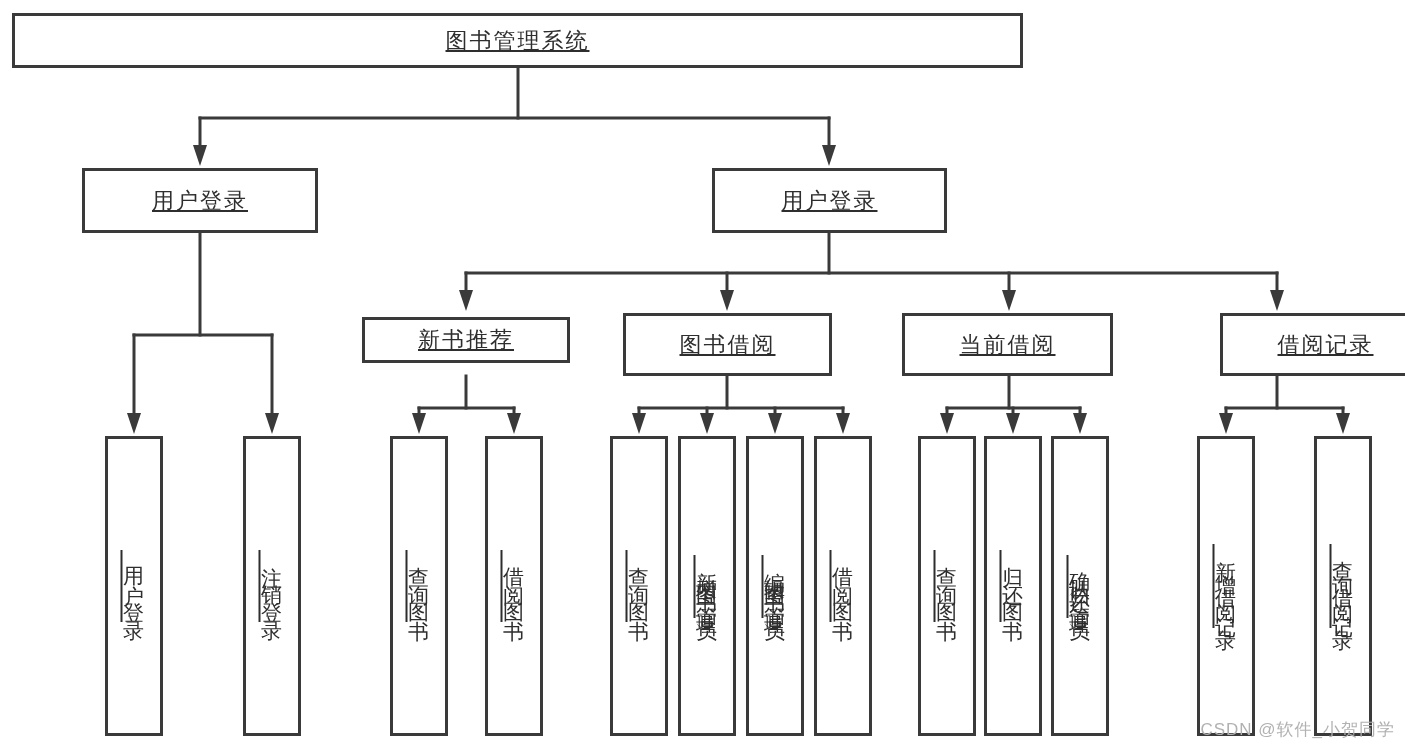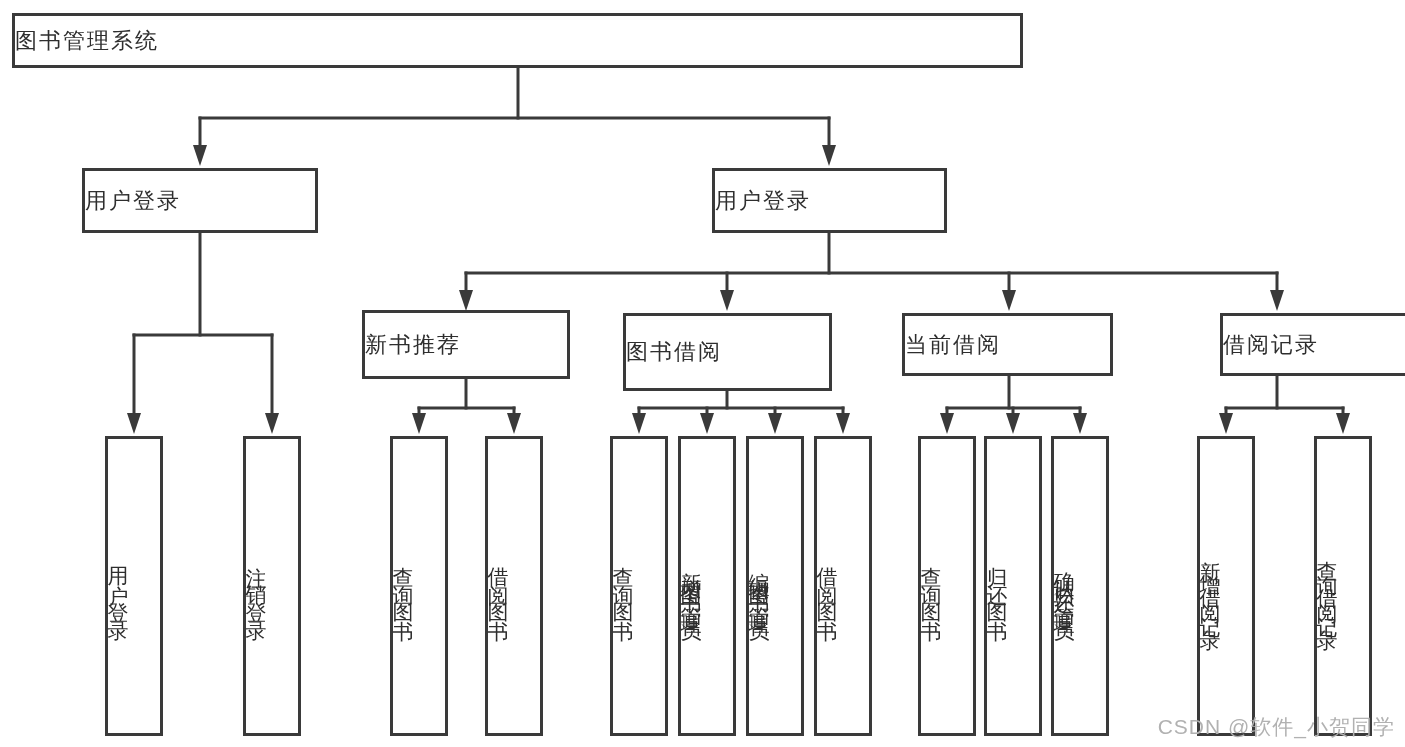--- a/index.html
+++ b/index.html
@@ -23,42 +23,43 @@
     stroke-linecap: square;
   }
   .connector-layer polygon { fill: #3a3a3a; }
   .box {
     position: absolute;
     box-sizing: border-box;
     background: #ffffff;
     border: 3px solid #3a3a3a;
     display: flex;
     align-items: center;
-    justify-content: flex-start;
+    justify-content: center;
     color: #2e2e2e;
+    text-decoration: underline;
   }
   .node span {
     font-size: 22px;
     letter-spacing: 2px;
     white-space: nowrap;
   }
   .leaf span.v {
     writing-mode: vertical-rl;
     text-orientation: mixed;
     font-size: 21px;
     line-height: 1;
   }
   .ls4 { letter-spacing: 18px; }
   .ls6 { letter-spacing: 14px; }
   .ls9 { letter-spacing: 7px; }
   .watermark {
     position: absolute;
     right: 10px;
     bottom: 6px;
-    font-size: 21px;
+    font-size: 17px;
     color: #b1b1b1;
     letter-spacing: 1px;
     white-space: nowrap;
   }
 </style>
 </head>
 <body>
 
 <div class="canvas">
 
@@ -135,24 +136,24 @@
     <span>图书管理系统</span>
   </div>
 
   <div class="box node" style="left:82px;top:168px;width:236px;height:65px">
     <span>用户登录</span>
   </div>
   <div class="box node" style="left:712px;top:168px;width:235px;height:65px">
     <span>用户登录</span>
   </div>
 
-  <div class="box node" style="left:362px;top:310px;width:208px;height:69px">
+  <div class="box node" style="left:362px;top:317px;width:208px;height:46px">
     <span>新书推荐</span>
   </div>
-  <div class="box node" style="left:623px;top:313px;width:209px;height:78px">
+  <div class="box node" style="left:623px;top:313px;width:209px;height:63px">
     <span>图书借阅</span>
   </div>
   <div class="box node" style="left:902px;top:313px;width:211px;height:63px">
     <span>当前借阅</span>
   </div>
   <div class="box node" style="left:1220px;top:313px;width:211px;height:63px">
     <span>借阅记录</span>
   </div>
 
   <div class="box leaf" style="left:105px;top:436px;width:58px;height:300px">

